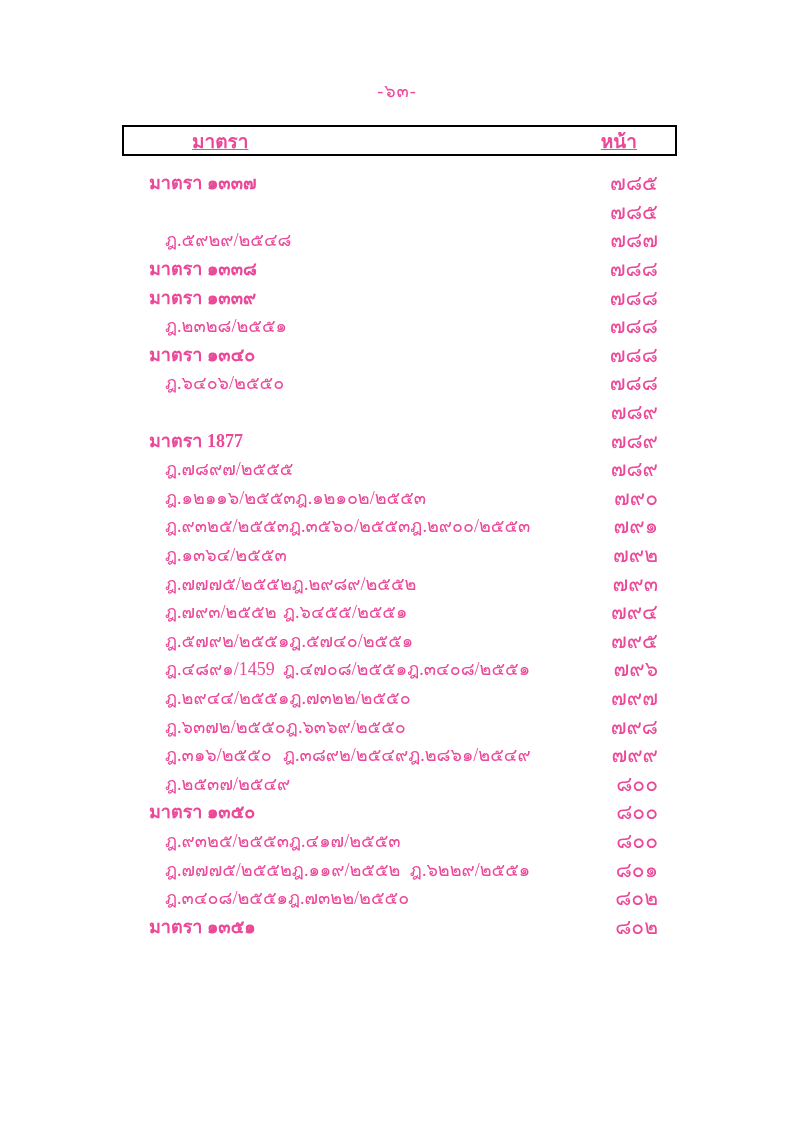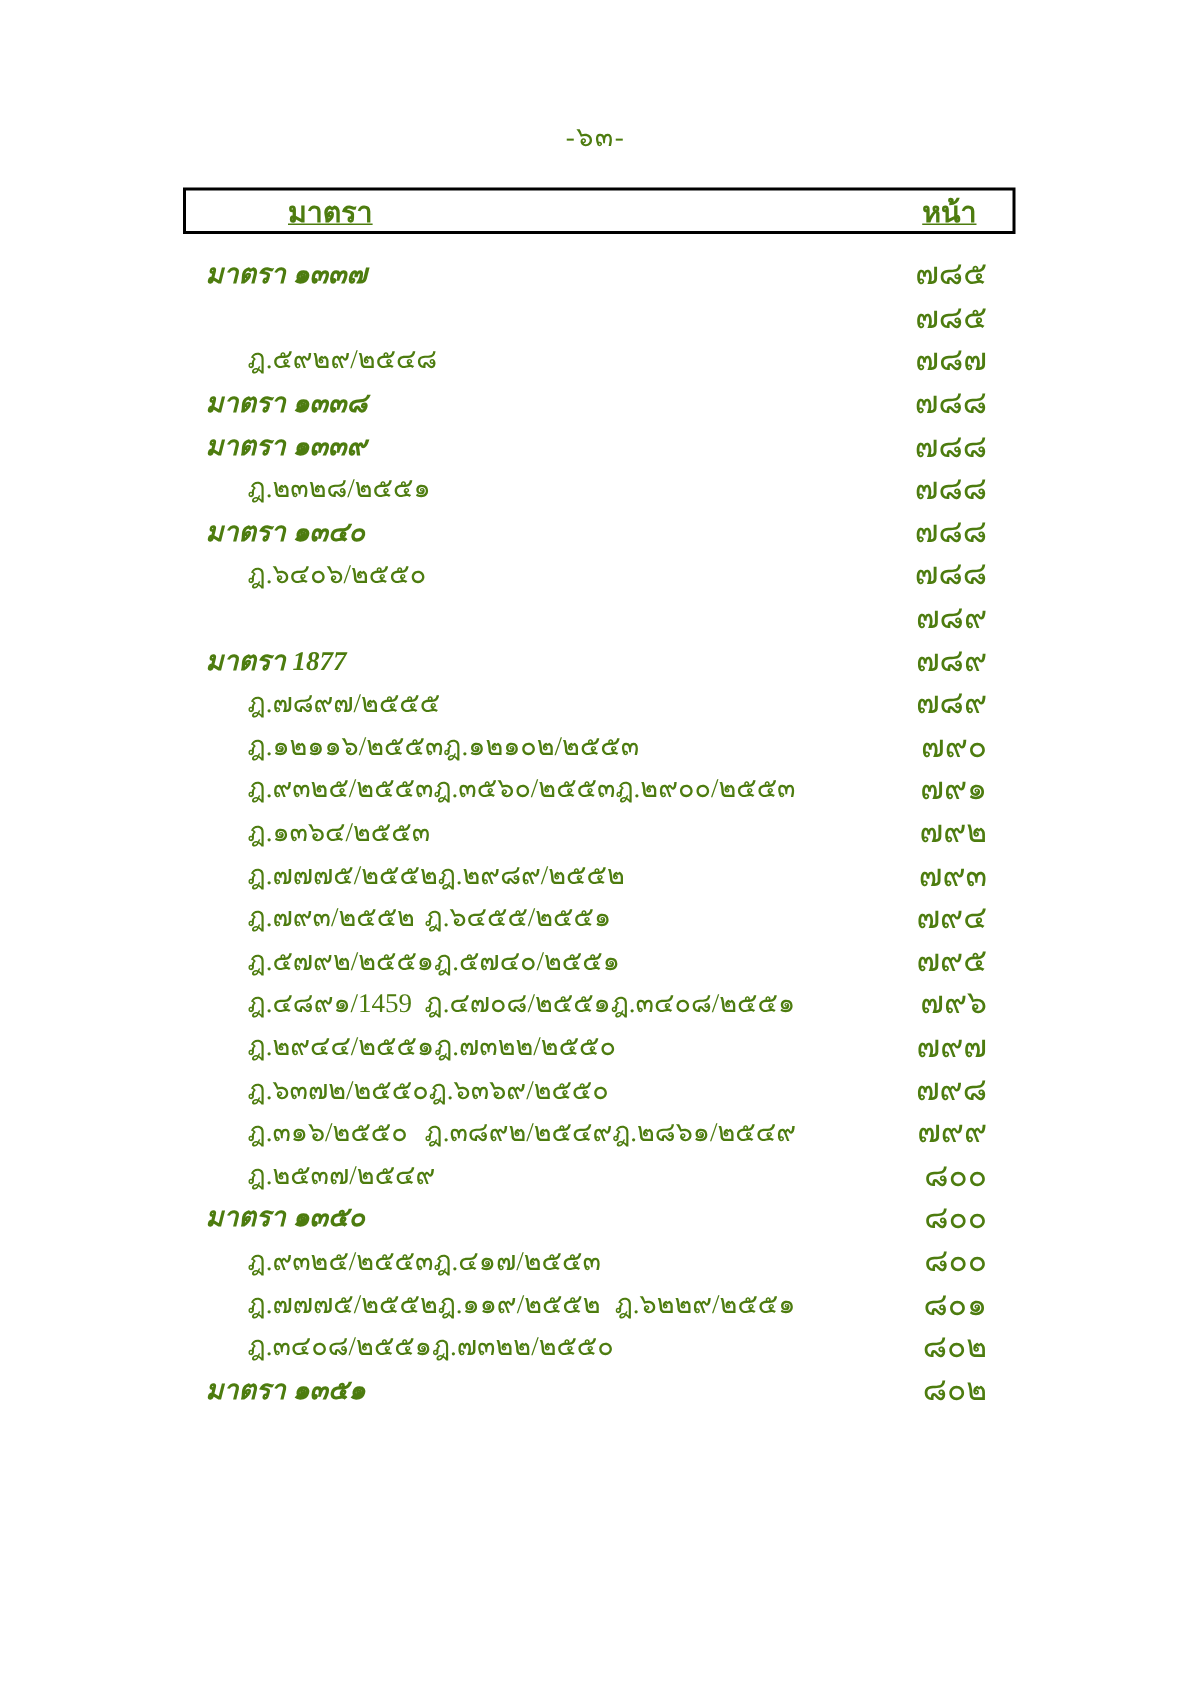--- a/index.html
+++ b/index.html
@@ -6,21 +6,21 @@
     margin: 0;
     padding: 0;
     background: #888;
   }
   .page {
     position: relative;
     width: 794px;
     height: 1123px;
     margin: 0 auto;
     background: #ffffff;
-    color: #4d7c0f;
+    color: #ec4899;
     font-family: "Liberation Serif", "DejaVu Serif", serif;
     overflow: hidden;
   }
   .page-label {
     position: absolute;
     top: 76px;
     left: 0;
     width: 100%;
     text-align: center;
     font-size: 18px;
@@ -31,21 +31,21 @@
     left: 122px;
     top: 125px;
     width: 555px;
     height: 31px;
     box-sizing: border-box;
     border: 2px solid #000000;
     display: flex;
     align-items: center;
     justify-content: space-between;
     padding-left: 68px;
-    padding-right: 24px;
+    padding-right: 38px;
   }
   .header-box .col-label {
     font-weight: bold;
     font-size: 19px;
     text-decoration: underline;
   }
   .toc-rows {
     position: absolute;
     left: 0;
     top: 168px;
@@ -57,23 +57,22 @@
   }
   .row-left {
     position: absolute;
     left: 165px;
     top: 50%;
     transform: translateY(-50%);
     white-space: nowrap;
     font-size: 18px;
   }
   .row.section .row-left {
-    left: 137px;
+    left: 149px;
     font-weight: bold;
-    font-style: italic;
   }
   .entry {
     display: inline-block;
     min-width: 118px;
     vertical-align: baseline;
   }
   .row.section .entry {
     min-width: 0;
   }
   .page-col {

